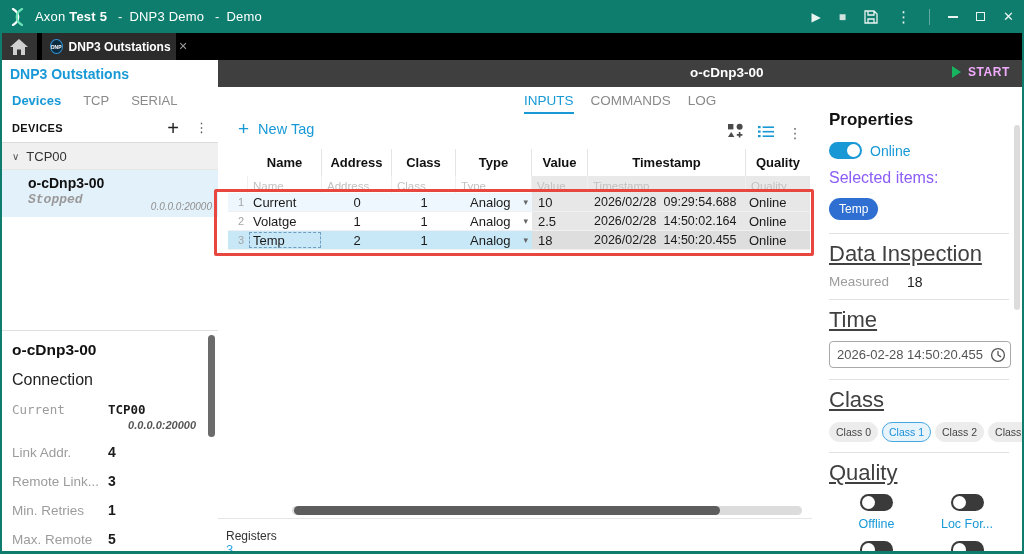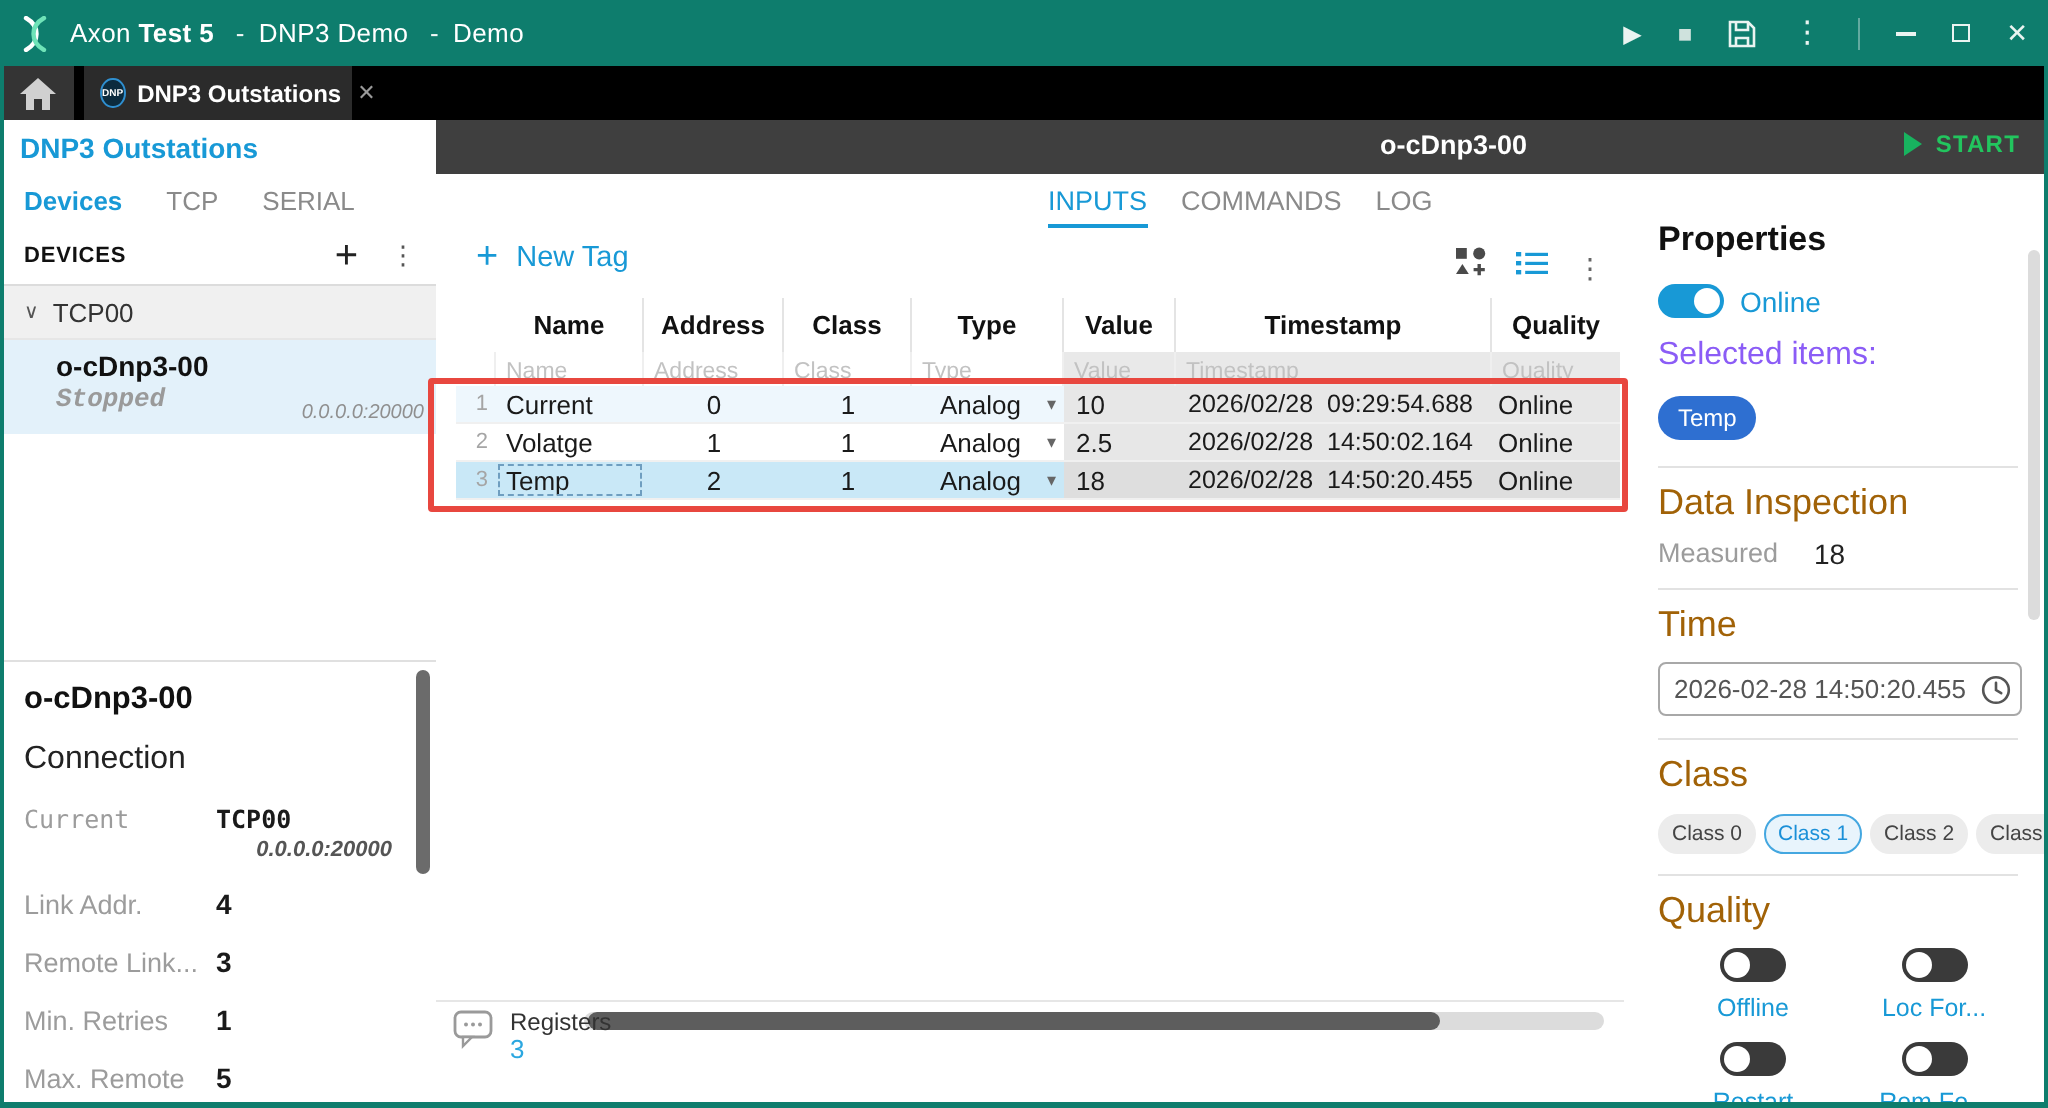--- a/index.html
+++ b/index.html
@@ -57,21 +57,21 @@
   .kv .k { width:96px; font-size:13.5px; color:#9c9c9c; }
   .kv .v { font-size:14px; color:#1a1a1a; font-weight:bold; }
   .kv.mono .k, .kv.mono .v { font-family:"DejaVu Sans Mono", monospace; font-size:12.5px; }
   .kv-sub { text-align:right; font-size:11px; font-style:italic; font-weight:bold; color:#555; margin-top:2px; padding-right:12px; }
   .side-scroll { position:absolute; right:3px; top:275px; width:7px; height:102px; background:#6b6b6b; border-radius:4px; }
 
   
   .darkbar { position:absolute; left:216px; top:58px; right:0; height:27px; background:#3f3f3f; }
   .darkbar .dev-title { position:absolute; left:472px; top:5px; color:#fff; font-size:13.5px; font-weight:bold; }
   .start-btn { position:absolute; right:12px; top:5px; display:flex; align-items:center; gap:7px;
-               color:#22c55e; font-size:12px; font-weight:bold; letter-spacing:.6px; }
+               color:#f0abfc; font-size:12px; font-weight:bold; letter-spacing:.6px; }
   .start-btn .tri { width:0; height:0; border-left:9px solid #18b35f; border-top:6px solid transparent; border-bottom:6px solid transparent; }
 
   
   .center { position:absolute; left:216px; top:85px; width:594px; bottom:0; background:#fff; }
   .view-tabs { position:absolute; left:306px; top:6px; display:flex; gap:17px; font-size:13.5px; color:#8a8a8a; }
   .view-tabs .active { color:#1899d6; border-bottom:2px solid #1899d6; padding-bottom:4px; }
   .newtag-row { position:absolute; left:20px; top:32px; display:flex; align-items:center; gap:9px; color:#1899d6; }
   .newtag-row .plus { font-size:19px; line-height:1; }
   .newtag-row .lbl { font-size:14.5px; }
   .grid-tools { position:absolute; right:10px; top:36px; display:flex; align-items:center; gap:14px; }
@@ -102,40 +102,40 @@
   .drow .val { padding-left:6px; background:#e7e7e7; }
   .drow .ts { padding-left:6px; background:#e7e7e7; white-space:pre; font-size:12.5px; }
   .drow .q { padding-left:3px; background:#e7e7e7; }
   .r1 .c { background:#eef7fd; } .r1 .val,.r1 .ts,.r1 .q { background:#e7e7e7; }
   .r3 .c { background:#c9e8f7; } .r3 .val,.r3 .ts,.r3 .q { background:#dedede; }
   .r3 .name { outline:1px dashed #6f9ec0; outline-offset:-2px; }
 
   .hscroll-track { position:absolute; left:74px; top:419px; width:510px; height:9px; background:#dcdcdc; border-radius:5px; }
   .hscroll-thumb { position:absolute; left:2px; top:0; width:426px; height:9px; background:#5d5d5d; border-radius:5px; }
 
-  .statusbar { position:absolute; left:0; right:0; bottom:0; height:51px; border-top:1px solid #e6e6e6;
-               display:flex; align-items:flex-start; padding:3px 0 0 8px; gap:7px; }
+  .statusbar { position:absolute; left:0; right:0; bottom:0; height:33px; border-top:1px solid #e6e6e6;
+               display:flex; align-items:flex-start; padding:3px 0 0 8px; gap:7px;flex-direction:column; }
   .statusbar .txt .l1 { font-size:12px; color:#333; }
   .statusbar .txt .l2 { font-size:13px; color:#2ba7e0; margin-top:-1px; }
 
   
   .props { position:absolute; left:810px; top:85px; right:0; bottom:0; background:#fff; padding:0 13px 0 17px; overflow:hidden; }
   .props h1 { font-size:17px; color:#111; margin-top:23px; }
   .prow { display:flex; align-items:center; gap:8px; }
   .online-row { margin-top:12px; }
   .online-row .lbl { color:#1899d6; font-size:14px; }
   .toggle { position:relative; width:33px; height:17px; border-radius:9px; flex:none; }
   .toggle .knob { position:absolute; top:2px; width:13px; height:13px; border-radius:50%; background:#fff; }
   .toggle.on { background:#1899d6; } .toggle.on .knob { right:2px; }
   .toggle.off { background:#3a3a3a; } .toggle.off .knob { left:2px; }
   .sel-items { margin-top:10px; font-size:16px; color:#8b5cf6; }
   .chip { display:inline-block; margin-top:11px; background:#2e6fd1; color:#fff; font-size:12px;
           padding:4px 10px; border-radius:12px; }
   .pdiv { height:1px; background:#e2e2e2; margin-top:13px; }
-  .sect-h { font-size:18px; color:#a16207; margin-top:7px; }
+  .sect-h { font-size:22px; color:#404040; margin-top:7px;text-decoration:underline; }
   .meas-row { margin-top:7px; display:flex; }
   .meas-row .k { width:78px; font-size:13.5px; color:#9c9c9c; }
   .meas-row .v { font-size:14px; color:#222; }
   .time-input { margin-top:8px; width:182px; height:27px; border:1px solid #a8a8a8; border-radius:4px;
                 display:flex; align-items:center; padding:0 4px 0 7px; }
   .time-input input { flex:1; min-width:0; border:none; outline:none; font-size:13px; color:#555;
                       font-family:"Liberation Sans", sans-serif; }
   .class-chips { margin-top:9px; display:flex; gap:4px; }
   .cchip { font-size:10.5px; color:#444; background:#ececec; border:1px solid #ececec; border-radius:10px;
            padding:3px 6px; white-space:nowrap; }

